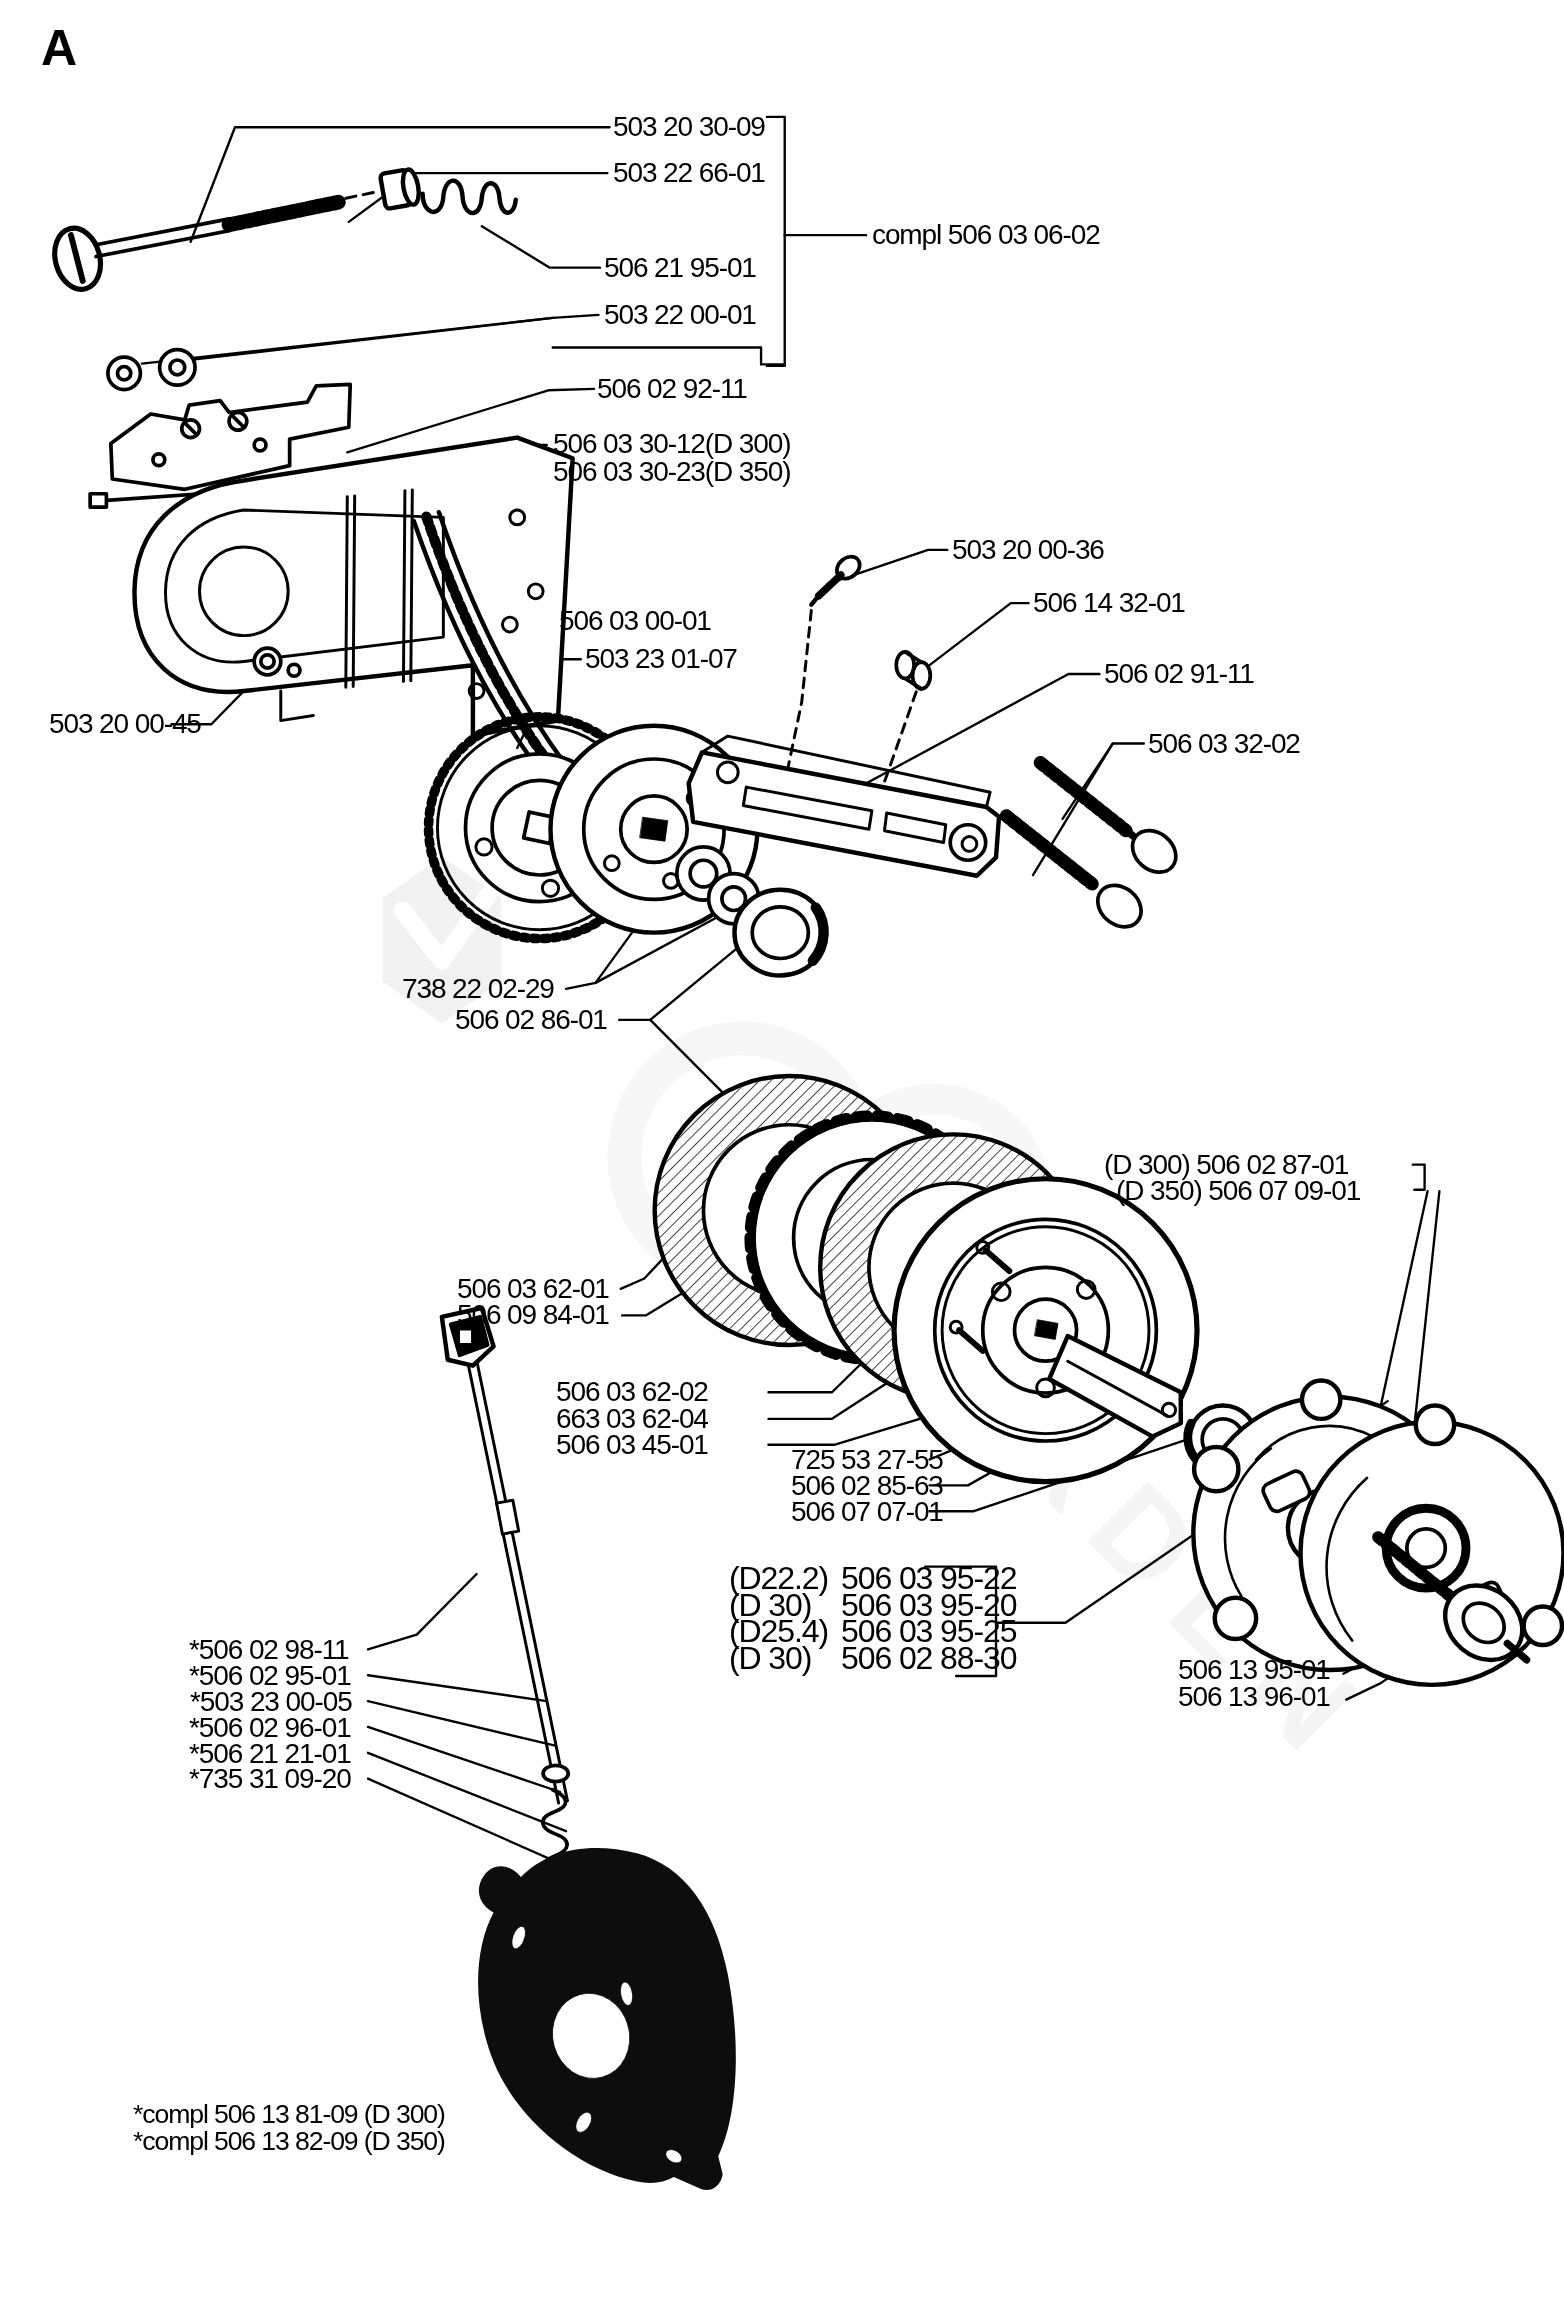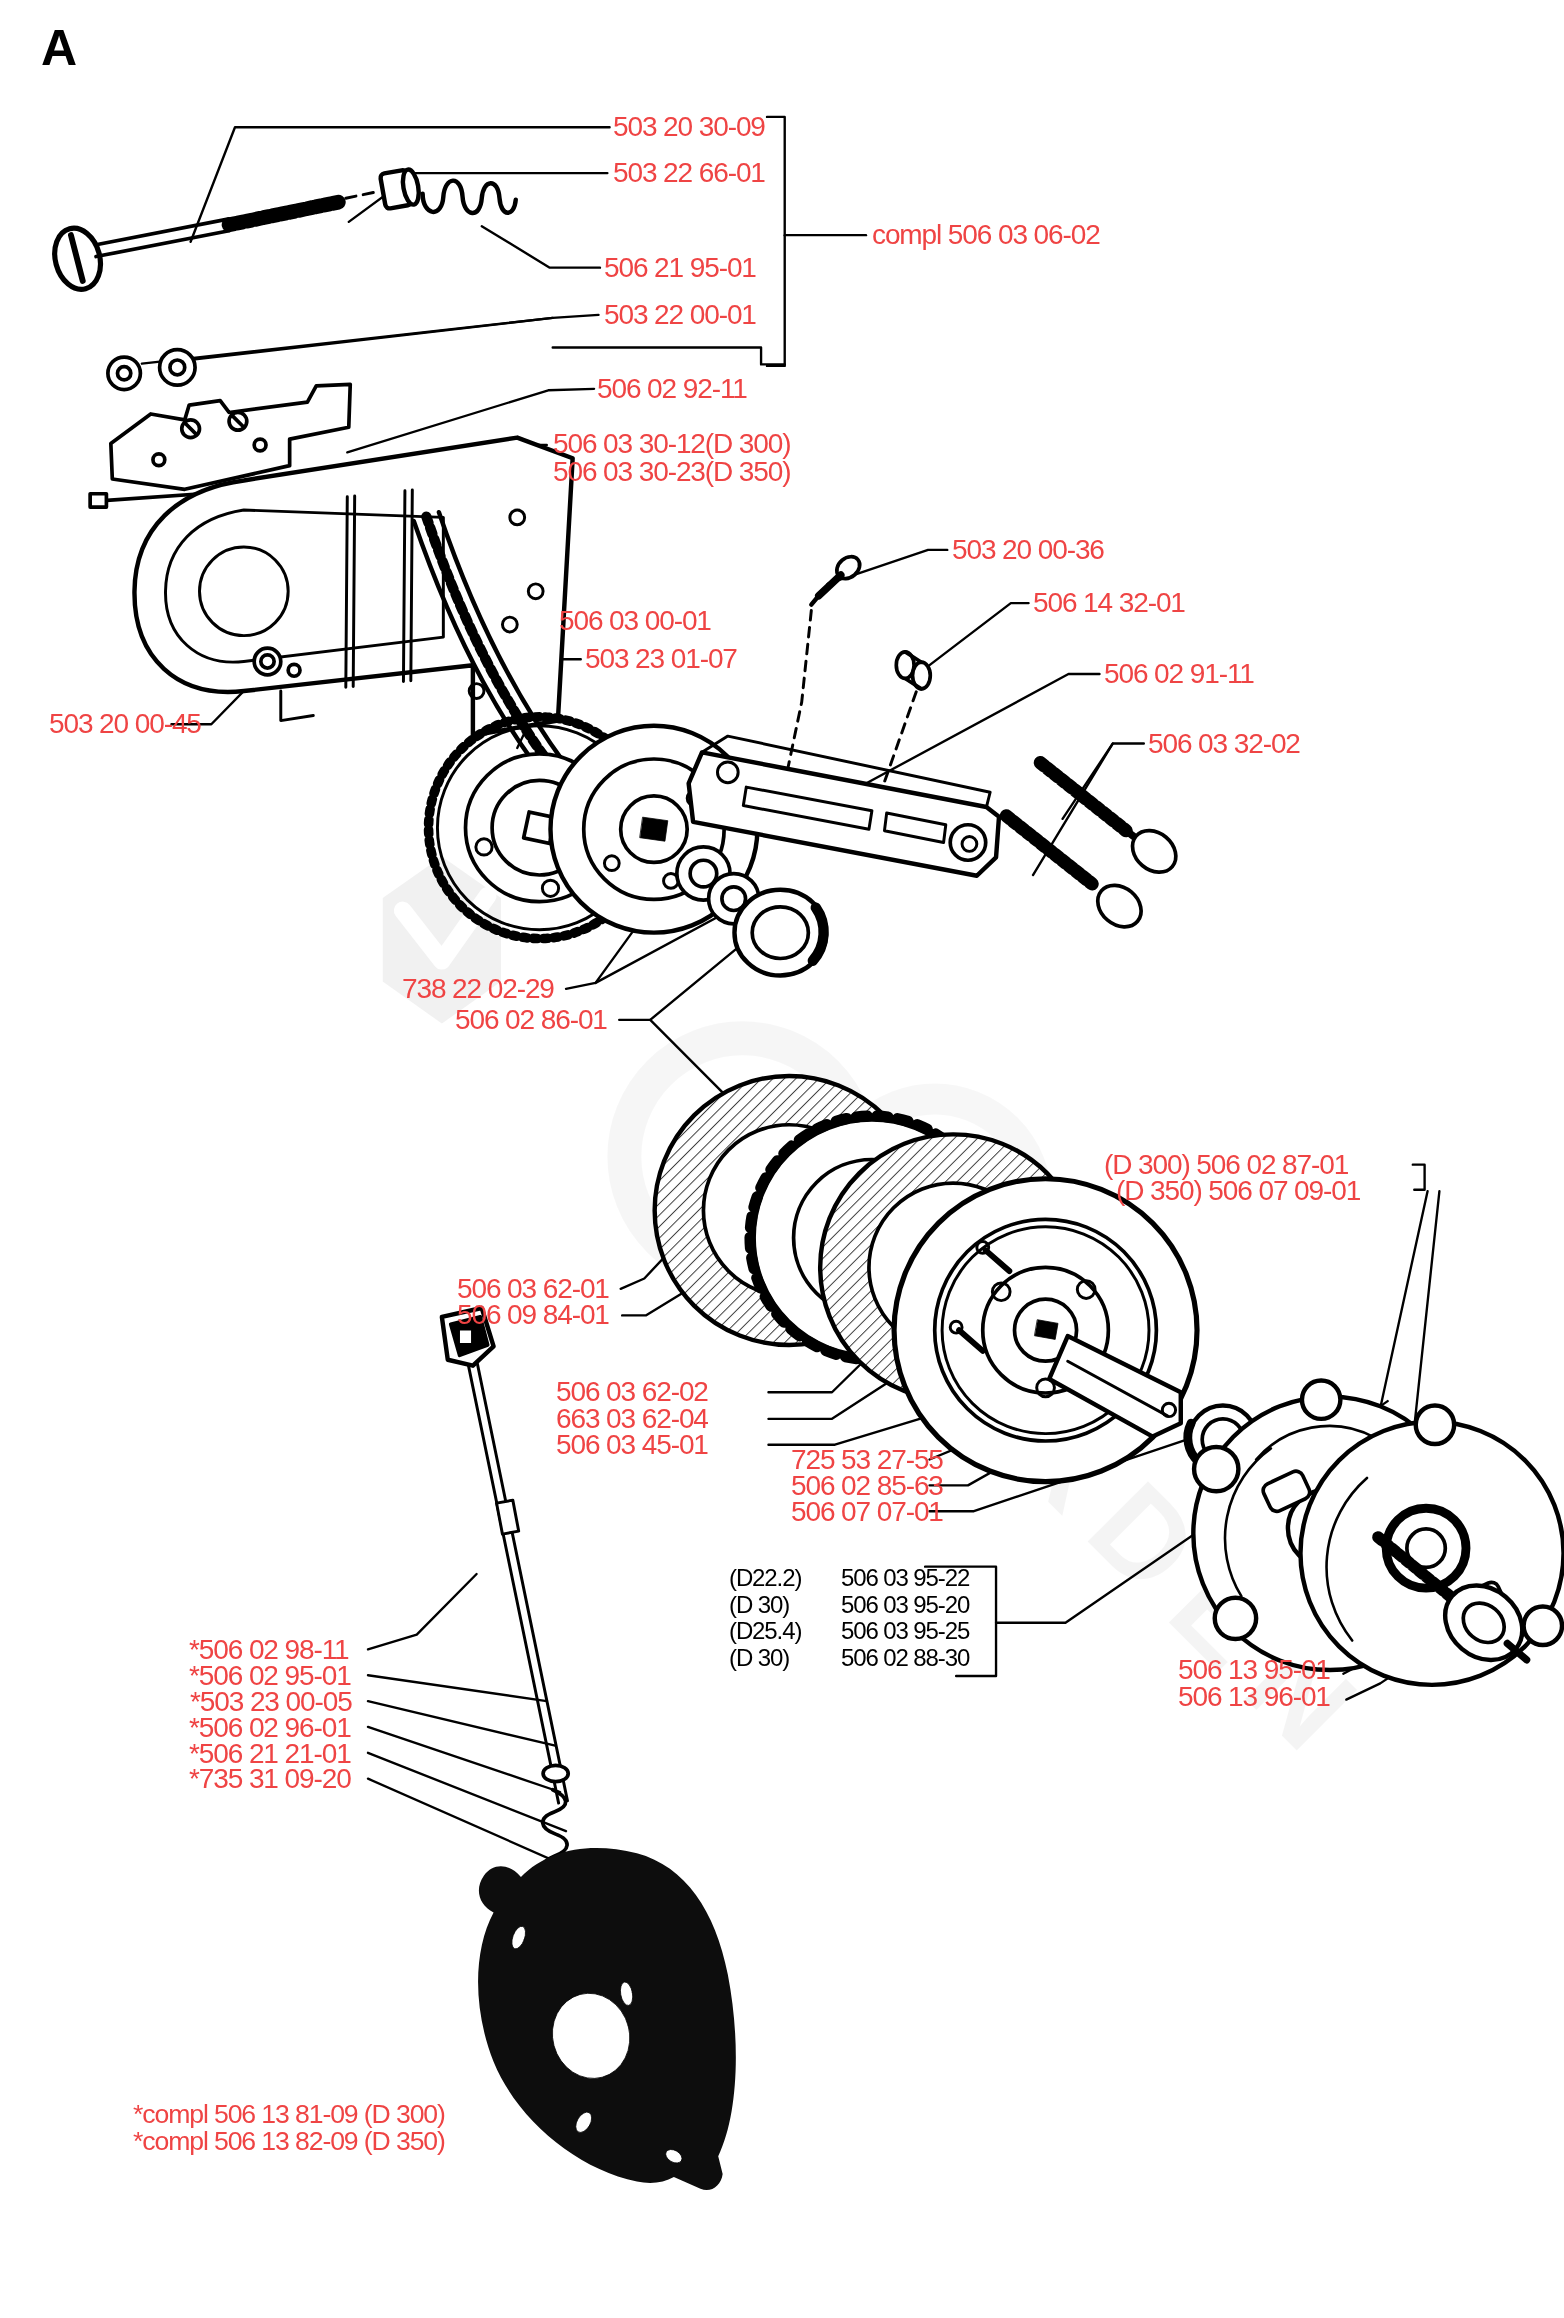--- a/index.html
+++ b/index.html
@@ -2,23 +2,23 @@
 <html style="font-size:11.8px"><head>
 <meta charset="utf-8">
 <style>
   html,body{margin:0;padding:0;background:#fff;}
   .canvas{position:relative;width:1565px;height:2319px;background:#fff;overflow:hidden;
           font-family:"Liberation Sans",sans-serif;color:#000;}
   svg{position:absolute;left:0;top:0;}
   .section-letter{position:absolute;left:41px;top:19px;font-size:50px;font-weight:bold;
           letter-spacing:-1.5px;}
   .label{position:absolute;font-size:28px;line-height:29.6px;letter-spacing:-1.1px;
-          white-space:pre;color:#ef4444;}
+          white-space:pre;color:#000000;}
   .label.bold{font-weight:normal;}
-  .variant-block{position:absolute;font-size:24px;line-height:26.6px;letter-spacing:-1.1px;}
+  .variant-block{position:absolute;font-size:32px;line-height:26.6px;letter-spacing:-1.1px;}
   .variant-row{height:26.6px;}
   .variant-row .d{display:inline-block;width:112px;}
   .footnote{font-size:26.6px;}
 </style>
 </head>
 <body>
 
 <div class="canvas">
 
 <svg width="1565" height="2319" viewBox="0 0 2118 3138">

